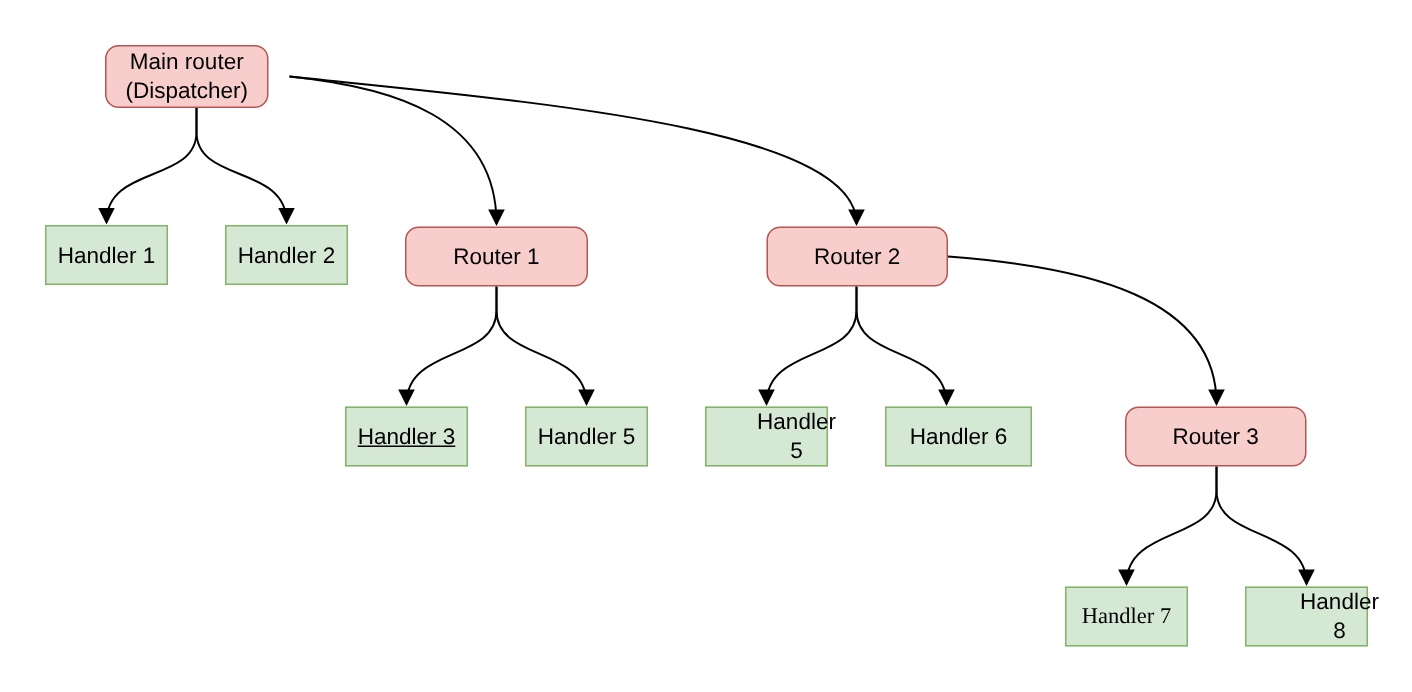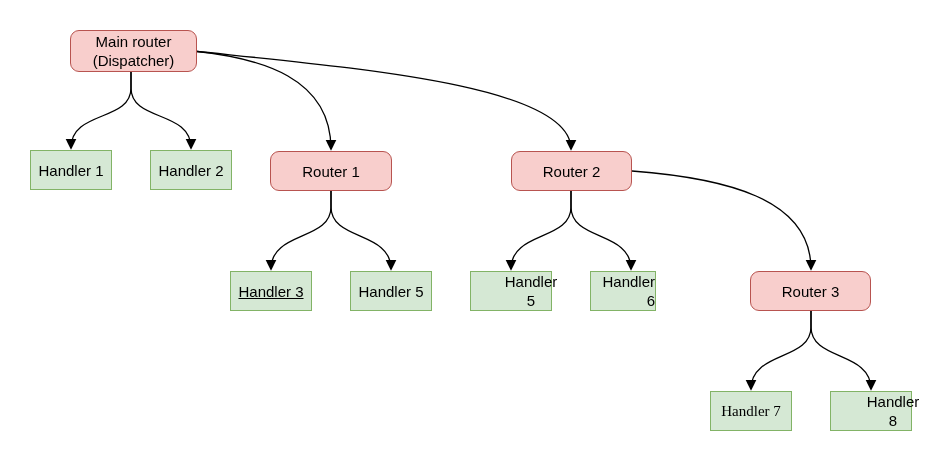--- a/index.html
+++ b/index.html
@@ -69,21 +69,21 @@
     <path class="edge" d="M 193,51 C 355,68 571,85 571,149" marker-end="url(#arrow)"></path>
     <path class="edge" d="M 331,191 L 331,207 C 331,241 271,231 271,269" marker-end="url(#arrow)"></path>
     <path class="edge" d="M 331,191 L 331,207 C 331,241 391,231 391,269" marker-end="url(#arrow)"></path>
     <path class="edge" d="M 571,191 L 571,207 C 571,241 511,231 511,269" marker-end="url(#arrow)"></path>
     <path class="edge" d="M 571,191 L 571,207 C 571,241 631,231 631,269" marker-end="url(#arrow)"></path>
     <path class="edge" d="M 632,171 C 724,178 811,198 811,269" marker-end="url(#arrow)"></path>
     <path class="edge" d="M 811,311 L 811,327 C 811,361 751,351 751,389" marker-end="url(#arrow)"></path>
     <path class="edge" d="M 811,311 L 811,327 C 811,361 871,351 871,389" marker-end="url(#arrow)"></path>
   </svg>
 
-  <div class="node router" style="left:70px; top:30px; width:127px; height:42px;">
+  <div class="node router" style="left:70px; top:30px; width:109px; height:42px;">
     <span class="node-label">Main router
 (Dispatcher)</span>
   </div>
 
   <div class="node handler" style="left:30px; top:150px; width:82px; height:40px;">
     <span class="node-label">Handler 1</span>
   </div>
 
   <div class="node handler" style="left:150px; top:150px; width:82px; height:40px;">
     <span class="node-label">Handler 2</span>
@@ -102,21 +102,21 @@
   </div>
 
   <div class="node handler" style="left:350px; top:271px; width:82px; height:40px;">
     <span class="node-label">Handler 5</span>
   </div>
 
   <div class="node handler" style="left:470px; top:271px; width:82px; height:40px;padding-left:40px;">
     <span class="node-label">Handler 5</span>
   </div>
 
-  <div class="node handler" style="left:590px; top:271px; width:66px; height:40px;text-align:right;">
+  <div class="node handler" style="left:590px; top:271px; width:98px; height:40px;text-align:right;">
     <span class="node-label">Handler 6</span>
   </div>
 
   <div class="node router" style="left:750px; top:271px; width:121px; height:40px;justify-content:center;">
     <span class="node-label">Router 3</span>
   </div>
 
   <div class="node handler" style="left:710px; top:391px; width:82px; height:40px;font-family:Liberation Serif, serif;">
     <span class="node-label">Handler 7</span>
   </div>

